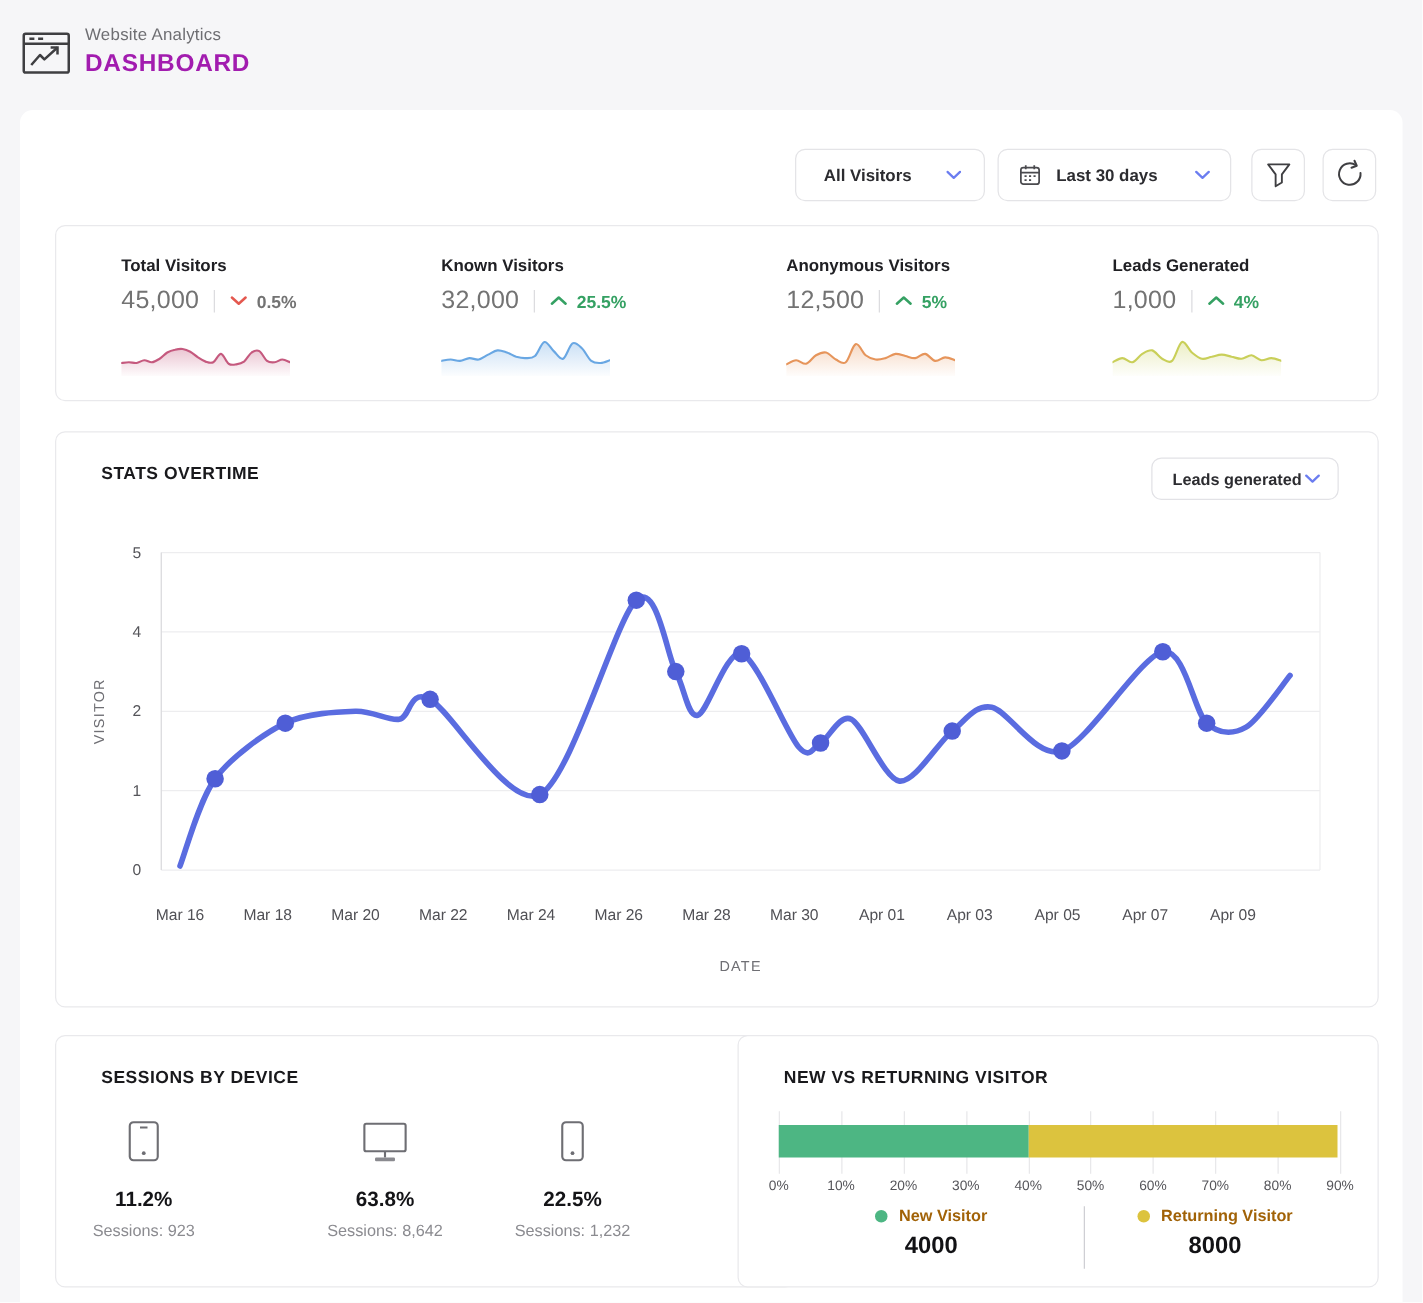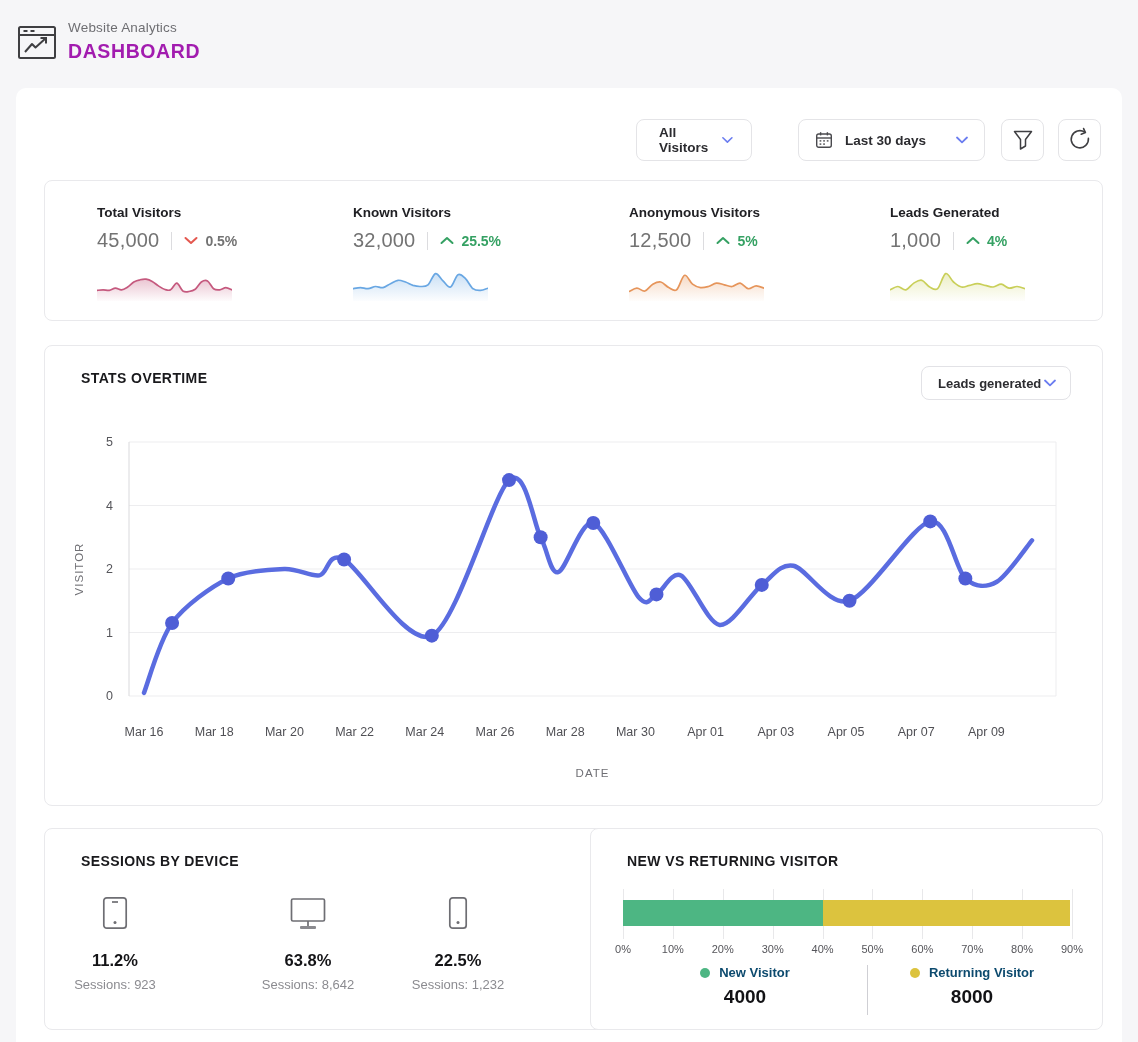--- a/index.html
+++ b/index.html
@@ -13,21 +13,21 @@
   .app-title{font-size:13.5px;color:#6e6e72;letter-spacing:.2px;}
   .page-title{margin-top:5px;font-size:19.5px;font-weight:bold;color:#a21caf;letter-spacing:.6px;}
 
   
   .panel{position:absolute;left:16px;top:88px;width:1106px;height:954px;background:#ffffff;
          border-radius:10px 10px 0 0;}
 
   
   .tb{position:absolute;top:31px;height:42px;background:#fff;border:1px solid #e4e4e7;border-radius:8px;
       box-sizing:border-box;display:flex;align-items:center;cursor:pointer;}
-  .tb-visitors{left:620px;width:116px;padding:0 18px 0 22px;justify-content:space-between;}
+  .tb-visitors{left:620px;width:152px;padding:0 18px 0 22px;justify-content:space-between;}
   .tb-date{left:782px;width:187px;padding:0 16px;}
   .tb-label{font-size:13.5px;font-weight:bold;color:#2c2c30;}
   .tb-date .tb-label{margin:0 auto 0 12px;}
   .icon-btn{left:985px;width:43px;justify-content:center;}
   .icon-btn2{left:1042px;width:43px;justify-content:center;}
 
   
   .card{position:absolute;background:#fff;border:1px solid #e9e9ec;border-radius:8px;box-sizing:border-box;}
   .card-title{position:absolute;left:36px;top:24px;font-size:14px;font-weight:bold;color:#19191c;letter-spacing:.4px;}
 
@@ -63,21 +63,21 @@
   #nvr-card{left:574px;top:740px;width:513px;height:202px;}
   .nvr-track{position:absolute;left:32px;top:60px;width:449px;height:50px;}
   .nvr-grid{position:absolute;top:0;bottom:0;width:1px;background:#e8e8ea;}
   .nvr-bar{position:absolute;left:0;top:11px;height:26px;width:99.5%;display:flex;}
   .nvr-seg{height:100%;}
   .nvr-ticks{position:absolute;left:32px;top:114px;width:449px;height:14px;}
   .nvr-tick{position:absolute;transform:translateX(-50%);font-size:11px;color:#55555a;}
   .legend-half{position:absolute;top:136px;height:56px;text-align:center;}
   .legend-row{display:flex;align-items:center;justify-content:center;gap:9px;}
   .legend-dot{width:10px;height:10px;border-radius:50%;}
-  .legend-label{font-size:13px;font-weight:bold;color:#0c4a6e;}
+  .legend-label{font-size:13px;font-weight:bold;color:#a16207;}
   .legend-value{margin-top:6px;font-size:19px;font-weight:bold;color:#121215;}
   .legend-div{position:absolute;left:276px;top:136px;width:1px;height:50px;background:#cfcfd4;}
 </style>
 </head>
 <body>
 
 <div class="page">
 
   <div class="header">
     <span class="logo">

